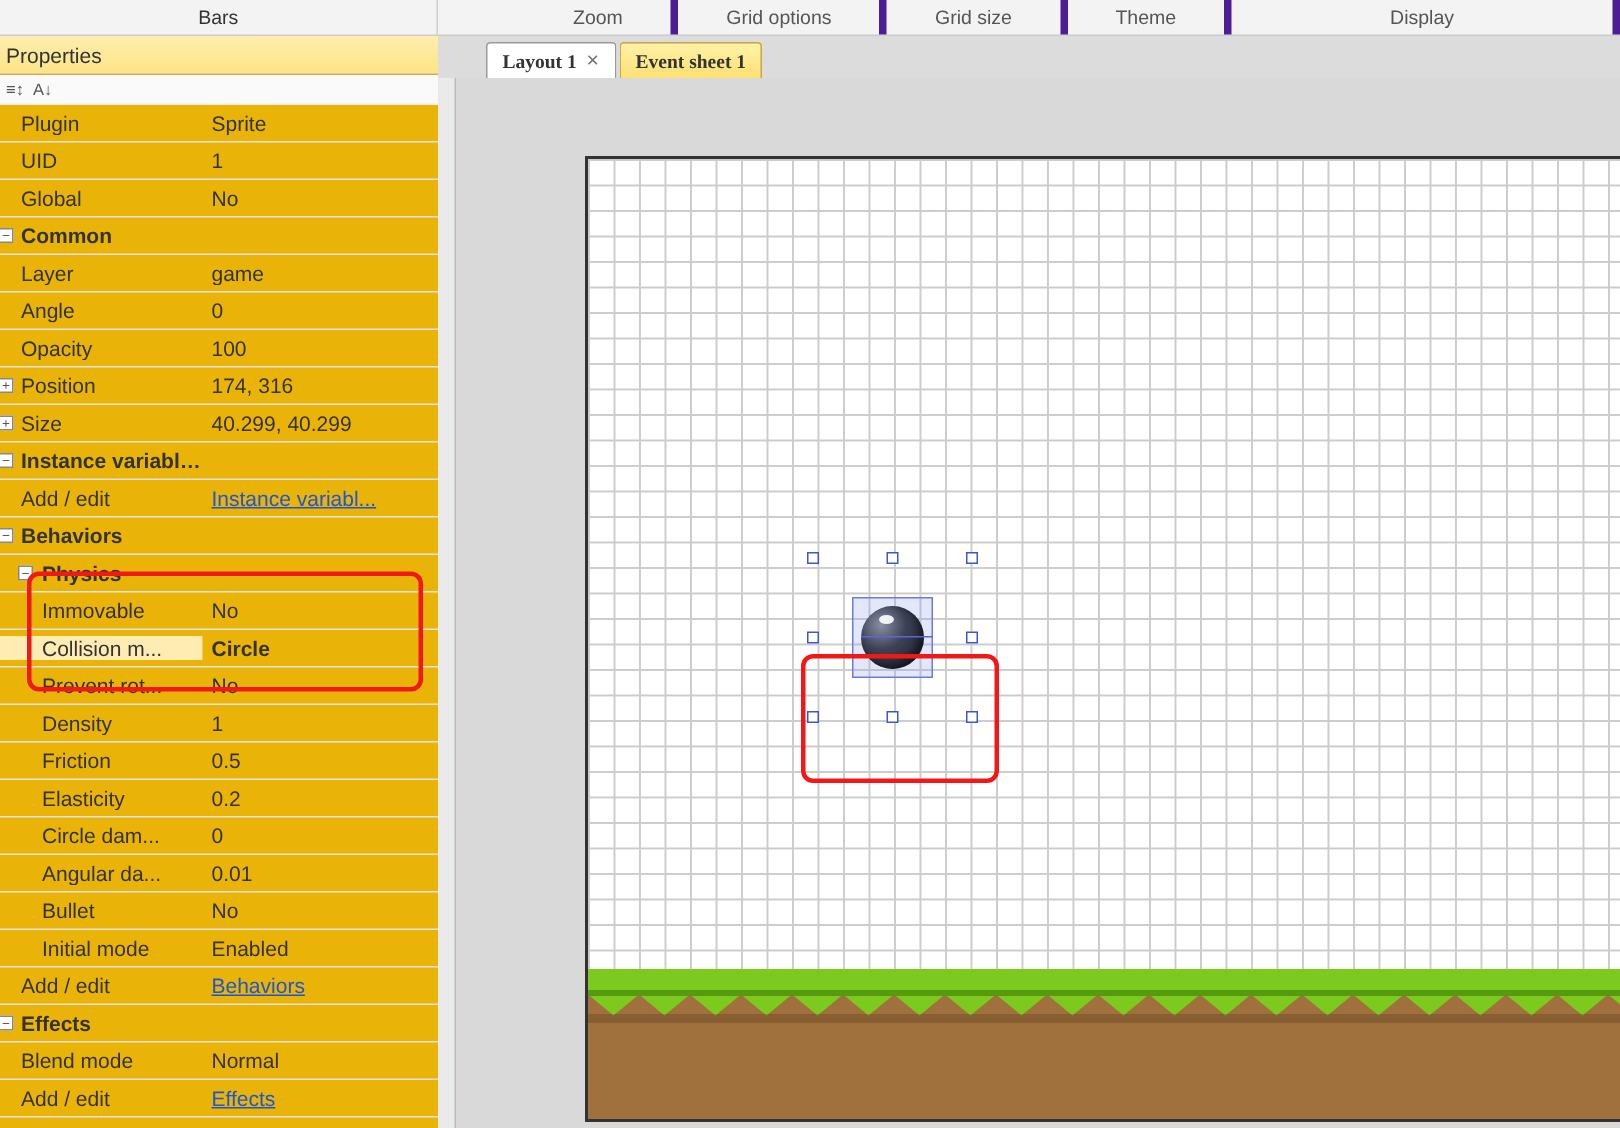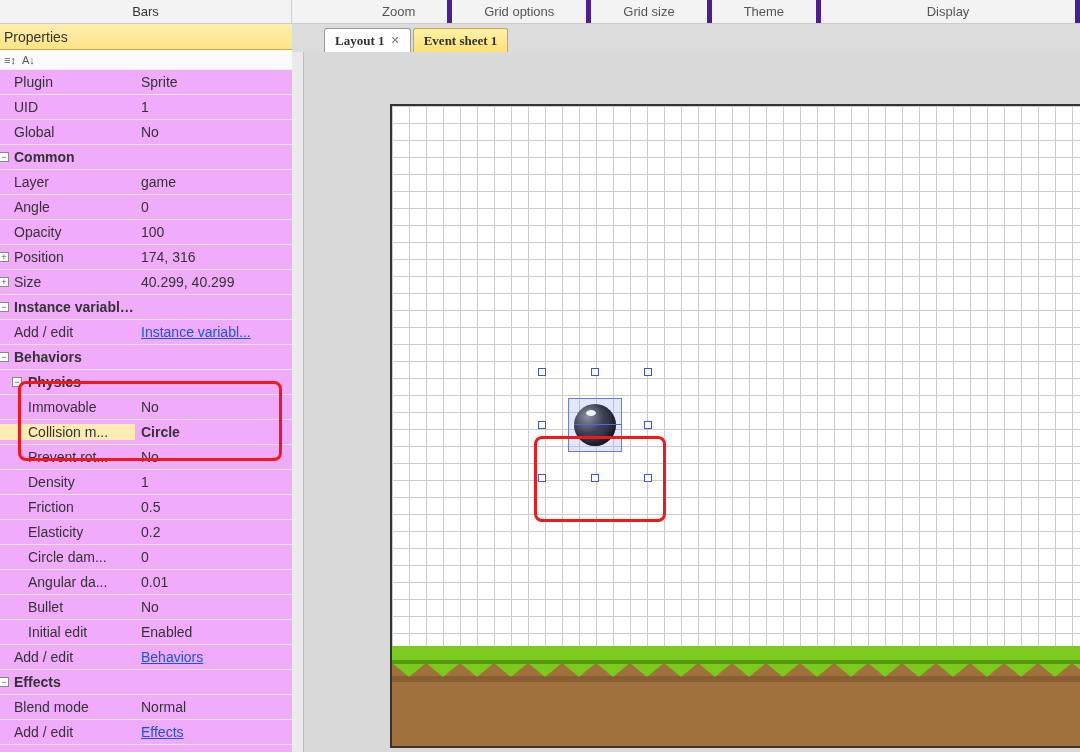--- a/index.html
+++ b/index.html
@@ -78,21 +78,21 @@
     padding: 0 4px;
     gap: 6px;
     background: #fafafa;
     border-bottom: 1px solid #eee;
     font-size: 11px;
     color: #555;
   }
   .props-scroll {
     flex: 1;
     overflow: hidden;
-    background: #f0abfc;
+    background: #eab308;
   }
   .scrollbar {
     position: absolute;
     right: 0;
     top: 50px;
     bottom: 0;
     width: 16px;
     background: #f0f0f0;
     border-left: 1px solid #ddd;
   }
@@ -464,21 +464,21 @@
     </div>
     <div class="prop-row sub">
       <div class="key">Angular da...</div>
       <div class="val">0.01</div>
     </div>
     <div class="prop-row sub">
       <div class="key">Bullet</div>
       <div class="val">No</div>
     </div>
     <div class="prop-row sub">
-      <div class="key">Initial edit</div>
+      <div class="key">Initial mode</div>
       <div class="val">Enabled</div>
     </div>
     <div class="prop-row">
       <div class="key">Add / edit</div>
       <div class="val link">Behaviors</div>
     </div>
 
     <div class="prop-row section">
       <span class="expander">−</span>
       <div class="key">Effects</div>

